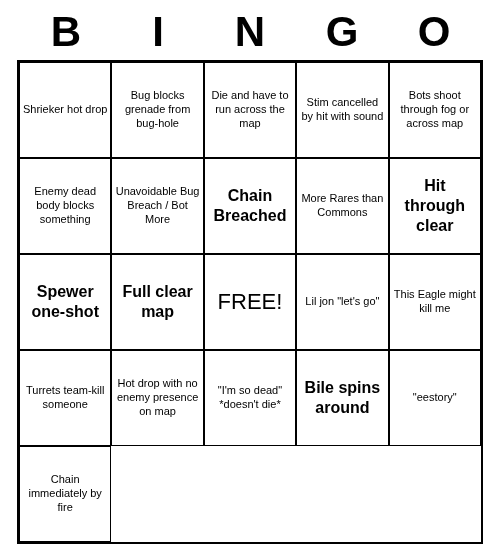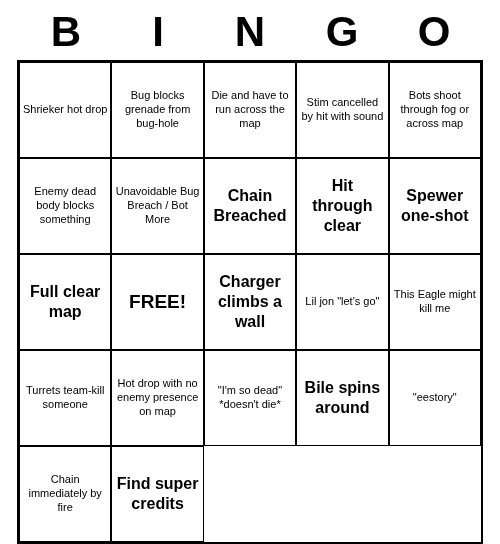--- a/index.html
+++ b/index.html
@@ -40,22 +40,22 @@
       align-items: center;
       justify-content: center;
       text-align: center;
       padding: 3px;
       font-size: 11px;
       line-height: 1.25;
       color: #000;
       background: #fff;
     }
     .cell.free {
-      font-size: 19px;
-      font-weight: bold;
+      font-size: 22px;
+      font-weight: normal;
     }
     .cell.large-text {
       font-size: 16px;
       font-weight: bold;
     }
   </style>
 </head>
 <body>
 
 <div class="title-row">
@@ -68,27 +68,26 @@
 
 <div class="grid" id="bingo-grid">
 <div class="cell">Shrieker hot drop</div>
     <div class="cell">Bug blocks grenade from bug-hole</div>
     <div class="cell">Die and have to run across the map</div>
     <div class="cell">Stim cancelled by hit with sound</div>
     <div class="cell">Bots shoot through fog or across map</div>
     <div class="cell">Enemy dead body blocks something</div>
     <div class="cell">Unavoidable Bug Breach / Bot More</div>
     <div class="cell large-text">Chain Breached</div>
+    <div class="cell">More Rares than Commons</div>
     <div class="cell large-text">Hit through clear</div>
     <div class="cell large-text">Spewer one-shot</div>
     <div class="cell large-text">Full clear map</div>
     <div class="cell free">FREE!</div>
-    <div class="cell large-text">Charger climbs a wall</div>
     <div class="cell">Lil jon "let's go"</div>
     <div class="cell">This Eagle might kill me</div>
     <div class="cell">Turrets team-kill someone</div>
     <div class="cell">Hot drop with no enemy presence on map</div>
     <div class="cell">"I'm so dead" *doesn't die*</div>
     <div class="cell large-text">Bile spins around</div>
     <div class="cell">"eestory"</div>
     <div class="cell">Chain immediately by fire</div>
-    <div class="cell large-text">Find super credits</div>
   </div>
 
 </body></html>

